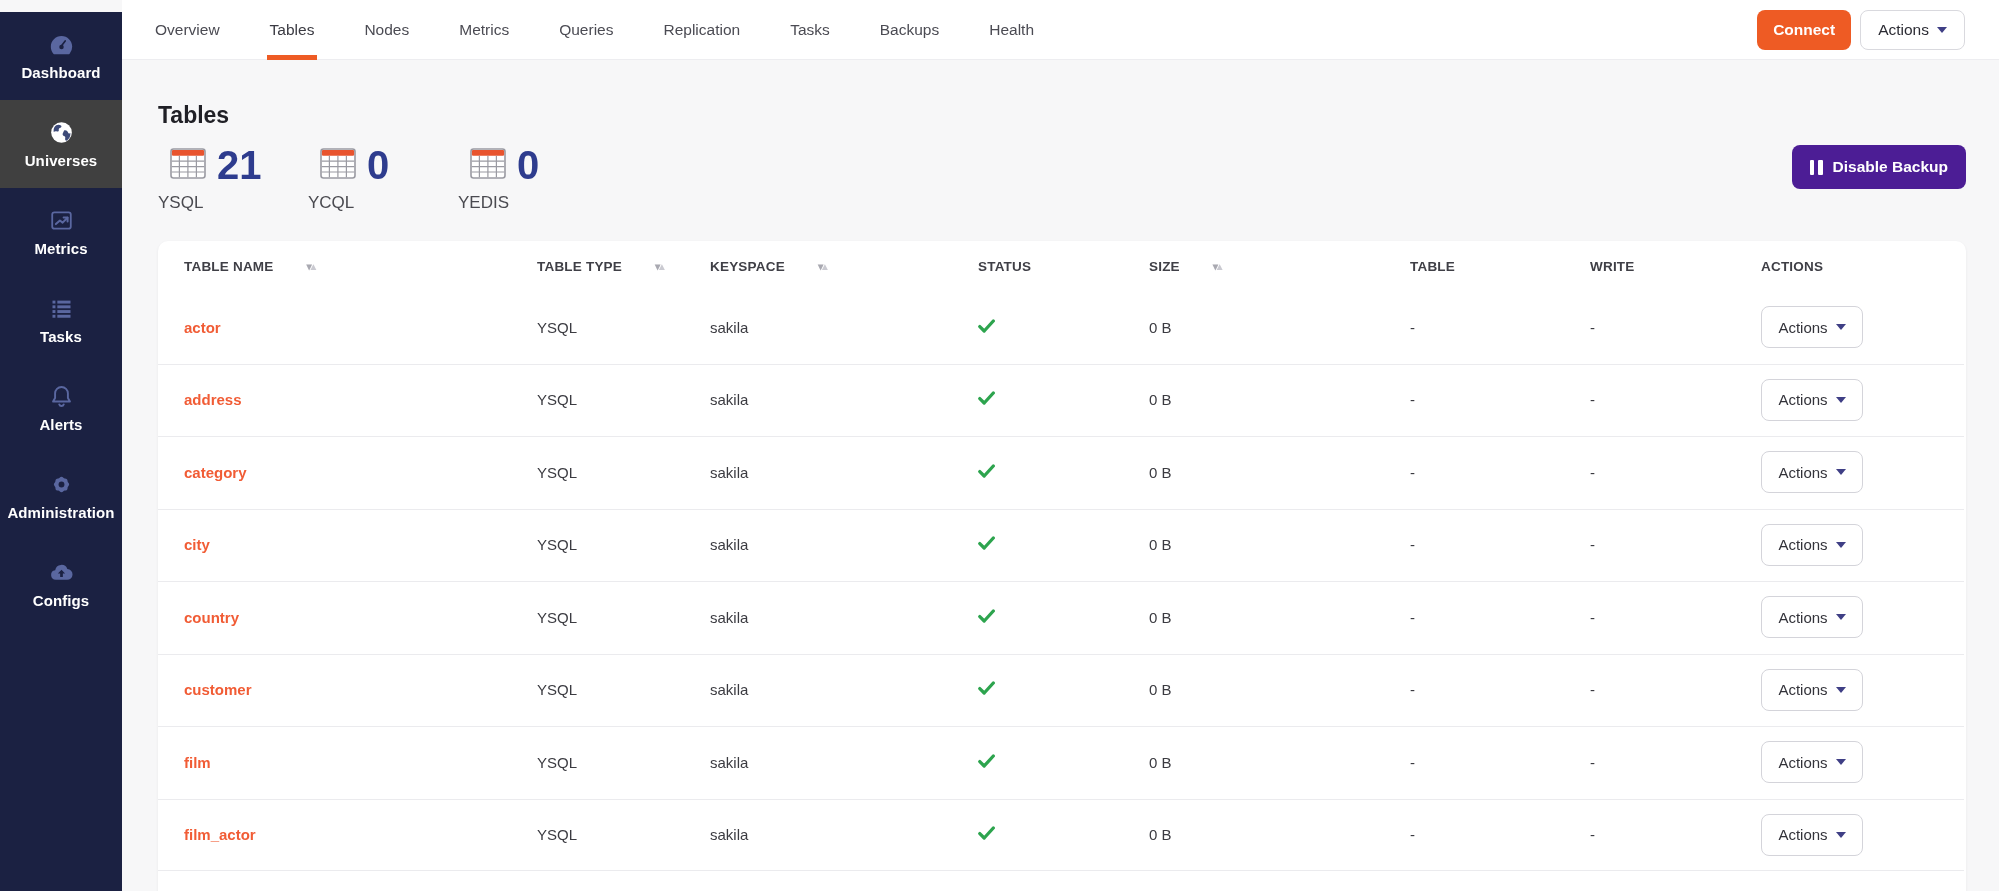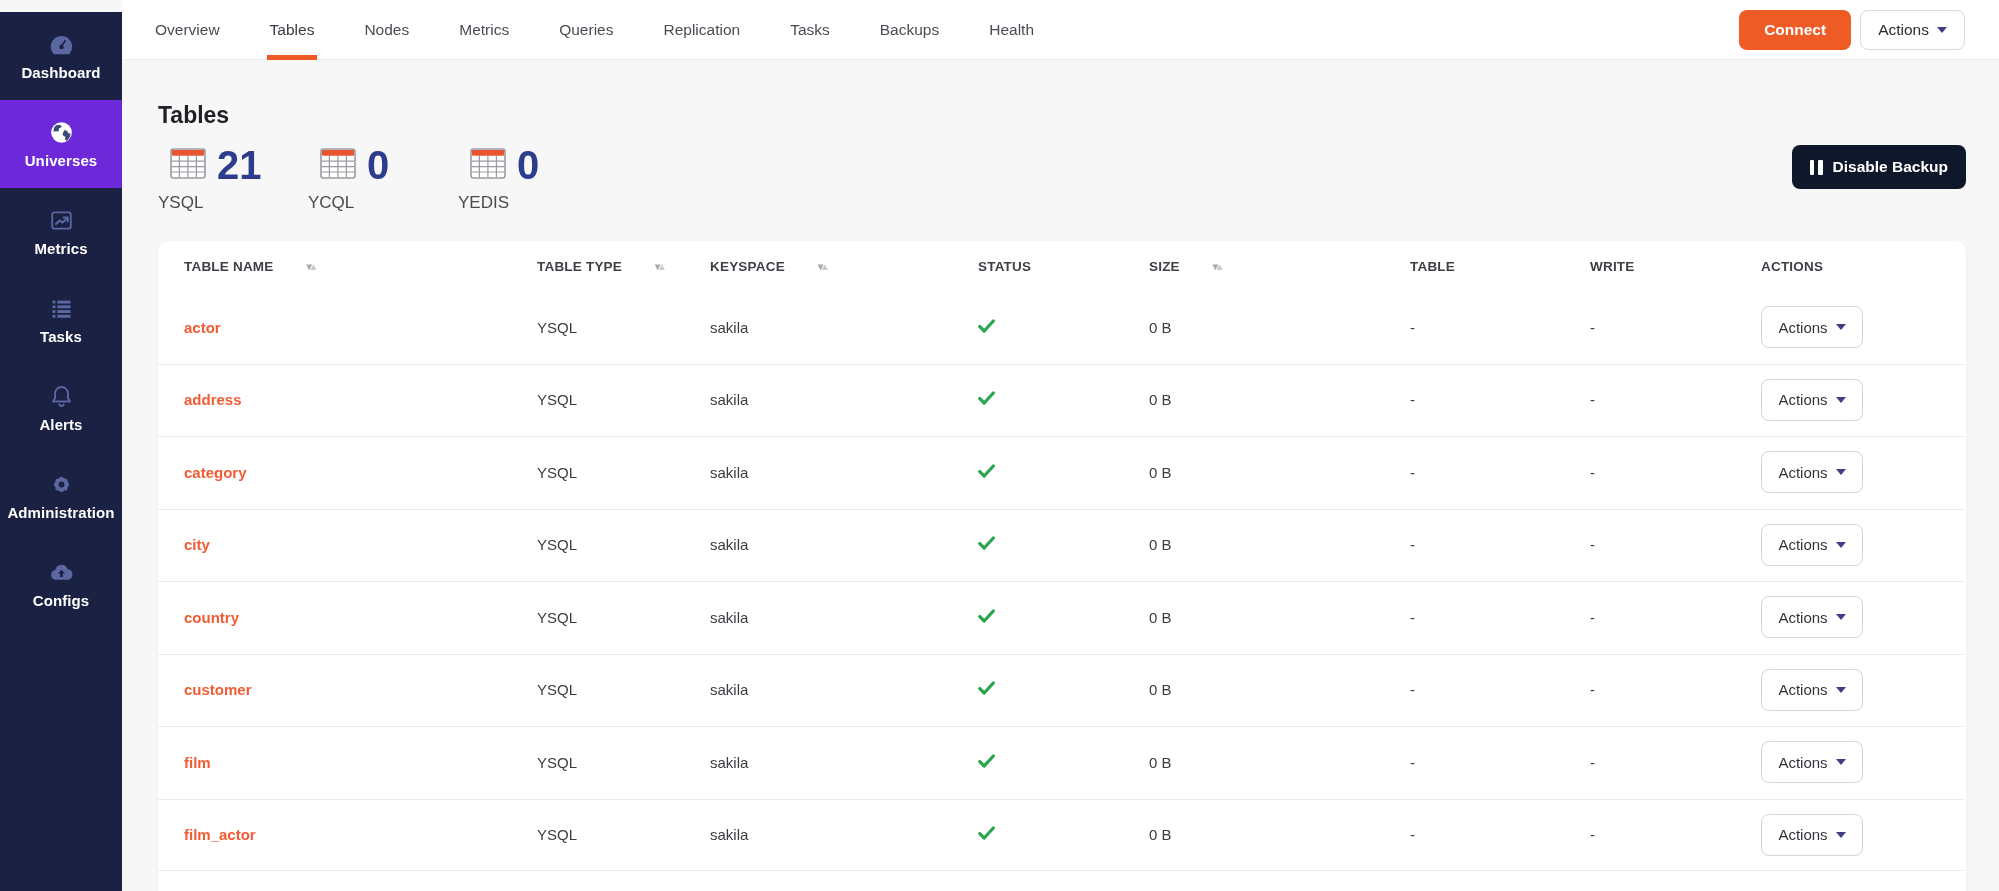--- a/index.html
+++ b/index.html
@@ -2,45 +2,45 @@
 <html><head>
 <meta charset="utf-8">
 <style>
   * { box-sizing: border-box; margin: 0; padding: 0; }
   html,body { width:1999px; height:891px; overflow:hidden; }
   body { font-family:"Liberation Sans", sans-serif; background:#f7f7f8; }
 
   
   .sidebar { position:fixed; left:0; top:12px; width:122px; height:891px; background:#1b2142; z-index:10; }
   .side-item { height:88px; display:flex; flex-direction:column; align-items:center; justify-content:center; gap:6px; color:#5a67a0; cursor:pointer; }
-  .side-item.active { background:#6d28d9; color:#ffffff; }
+  .side-item.active { background:#404040; color:#ffffff; }
   .side-item .icon { width:27px; height:27px; display:flex; align-items:center; justify-content:center; }
   .side-item .lbl { color:#ffffff; font-size:15px; font-weight:600; letter-spacing:.1px; }
 
   
   .main { margin-left:122px; height:891px; display:flex; flex-direction:column;border-radius:9px; }
   .topbar { height:60px; background:#ffffff; border-bottom:1px solid #ededf0; display:flex; align-items:center; padding:0 34px 0 33px; flex:0 0 auto; }
   .tabs { display:flex; gap:50px; height:60px; align-items:center; }
   .tab { font-size:15.5px; color:#4b4b53; height:60px; line-height:60px; position:relative; cursor:pointer; white-space:nowrap; }
   .tab.active { color:#3a3a42; }
   .tab.active::after { content:""; position:absolute; left:-3px; right:-3px; bottom:0; height:5px; background:#ee5b24; }
   .topbar-right { margin-left:auto; display:flex; gap:9px; align-items:center; }
-  .btn-connect { height:40px; padding:0 25px; background:#ee5b24; color:#fff; font-family:inherit; font-size:15.5px; font-weight:700; border:none; border-radius:8px; cursor:pointer; }
+  .btn-connect { height:40px; padding:0 16px; background:#ee5b24; color:#fff; font-family:inherit; font-size:15.5px; font-weight:700; border:none; border-radius:8px; cursor:pointer; }
   .btn-outline { height:40px; padding:0 17px; background:#fff; color:#2b2b33; font-family:inherit; font-size:15.5px; border:1px solid #d9d9de; border-radius:8px; cursor:pointer; display:inline-flex; align-items:center; gap:8px; }
   .caret { width:0; height:0; border-left:5px solid transparent; border-right:5px solid transparent; border-top:6px solid #3f3f85; display:inline-block; }
 
   
   .content { flex:1; padding:0 33px 0 36px; overflow:hidden; }
   .page-title { font-size:23px; font-weight:700; color:#202026; margin-top:42px; }
   .stats-row { display:flex; align-items:flex-start; margin-top:16px; }
   .stat { width:150px; display:flex; flex-direction:column; }
   .stat-top { display:flex; align-items:center; gap:11px;margin-left:12px; }
   .stat-count { font-size:40px; font-weight:700; color:#2e3c8e; line-height:1; }
   .stat-label { margin-top:8px; font-size:17px; color:#4a4a50; }
-  .btn-disable { margin-left:auto; height:44px; padding:0 18px; background:#0f172a; color:#fff; font-family:inherit; font-size:15.5px; font-weight:700; border:none; border-radius:8px; cursor:pointer; display:inline-flex; align-items:center; gap:10px; }
+  .btn-disable { margin-left:auto; height:44px; padding:0 18px; background:#4c1d95; color:#fff; font-family:inherit; font-size:15.5px; font-weight:700; border:none; border-radius:8px; cursor:pointer; display:inline-flex; align-items:center; gap:10px; }
   .pause-icon { display:inline-flex; gap:4px; }
   .pause-icon i { width:4.5px; height:15px; background:#fff; border-radius:1px; }
 
   
   .card { margin-top:28px; background:#ffffff; border-radius:10px; box-shadow:0 1px 3px rgba(40,40,60,.07); min-height:705px; }
   .grid { display:grid; grid-template-columns:353px 173px 268px 171px 261px 180px 171px 1fr; align-items:center; padding:0 26px; }
   .header-row { height:50px; }
   .hcell { font-size:13.5px; font-weight:700; color:#3f3f46; letter-spacing:.2px; display:flex; align-items:center; white-space:nowrap;gap:26px; }
   .sort { margin-left:7px; font-size:10.5px; letter-spacing:-1px; }
   .sort .dn { color:#a9a9b1; } .sort .up { color:#cacad1; }

